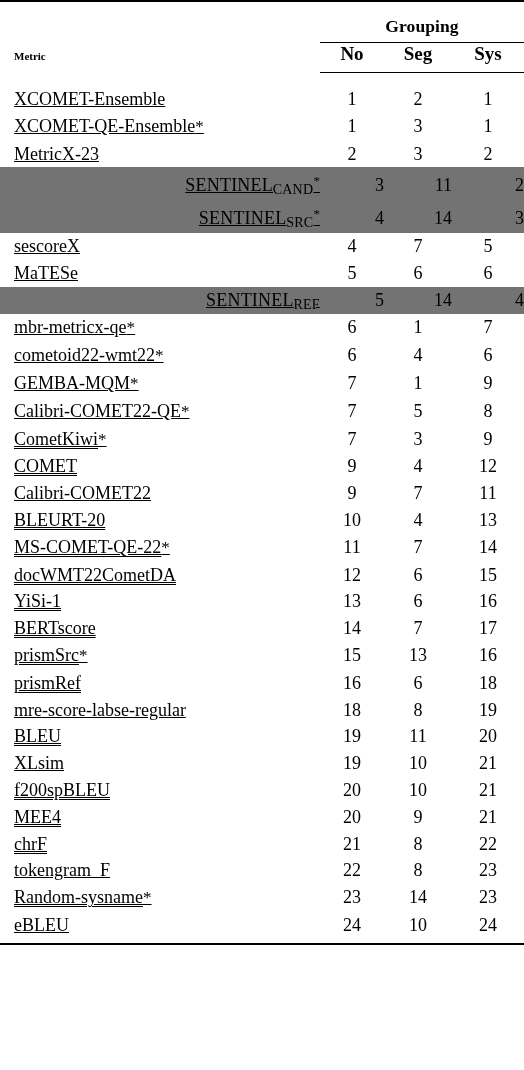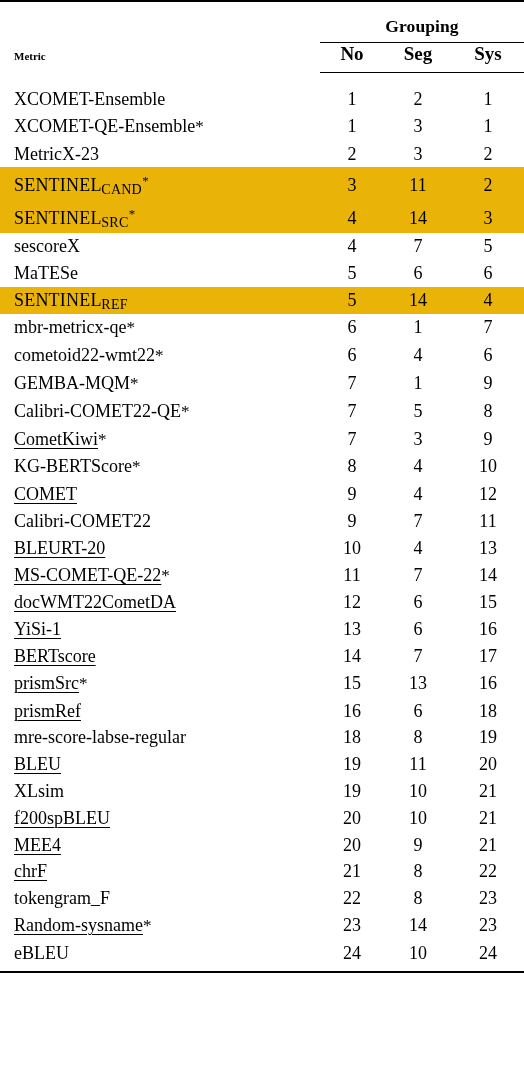--- a/index.html
+++ b/index.html
@@ -72,27 +72,29 @@
   
   tr.data-row > td {
     height: 26.8px;
     line-height: 26.8px;
     font-size: 18px;
   }
   td.metric-cell {
     padding-left: 14px;
     text-align: left;
     white-space: nowrap;
+    text-decoration: underline;
   }
   td.num-cell {
     text-align: center;
     font-size: 18px;
   }
   tr.highlight > td {
-    background: #eab308;
+    background: #737373;
+    text-align: right;
   }
   .mname { display: inline; }
   .mname.underlined {
     text-decoration: underline;
     text-decoration-thickness: 1px;
     text-underline-offset: 3px;
   }
   .sc {
     font-variant: small-caps;
     font-size: 18px;
@@ -232,26 +234,20 @@
           <td class="num-cell">5</td>
           <td class="num-cell">8</td>
         </tr>
         <tr class="data-row">
           <td class="metric-cell"><span class="mname underlined">CometKiwi</span><span class="star">*</span></td>
           <td class="num-cell">7</td>
           <td class="num-cell">3</td>
           <td class="num-cell">9</td>
         </tr>
         <tr class="data-row">
-          <td class="metric-cell"><span class="mname">KG-BERTScore</span><span class="star">*</span></td>
-          <td class="num-cell">8</td>
-          <td class="num-cell">4</td>
-          <td class="num-cell">10</td>
-        </tr>
-        <tr class="data-row">
           <td class="metric-cell"><span class="mname underlined">COMET</span></td>
           <td class="num-cell">9</td>
           <td class="num-cell">4</td>
           <td class="num-cell">12</td>
         </tr>
         <tr class="data-row">
           <td class="metric-cell"><span class="mname">Calibri-COMET22</span></td>
           <td class="num-cell">9</td>
           <td class="num-cell">7</td>
           <td class="num-cell">11</td>

